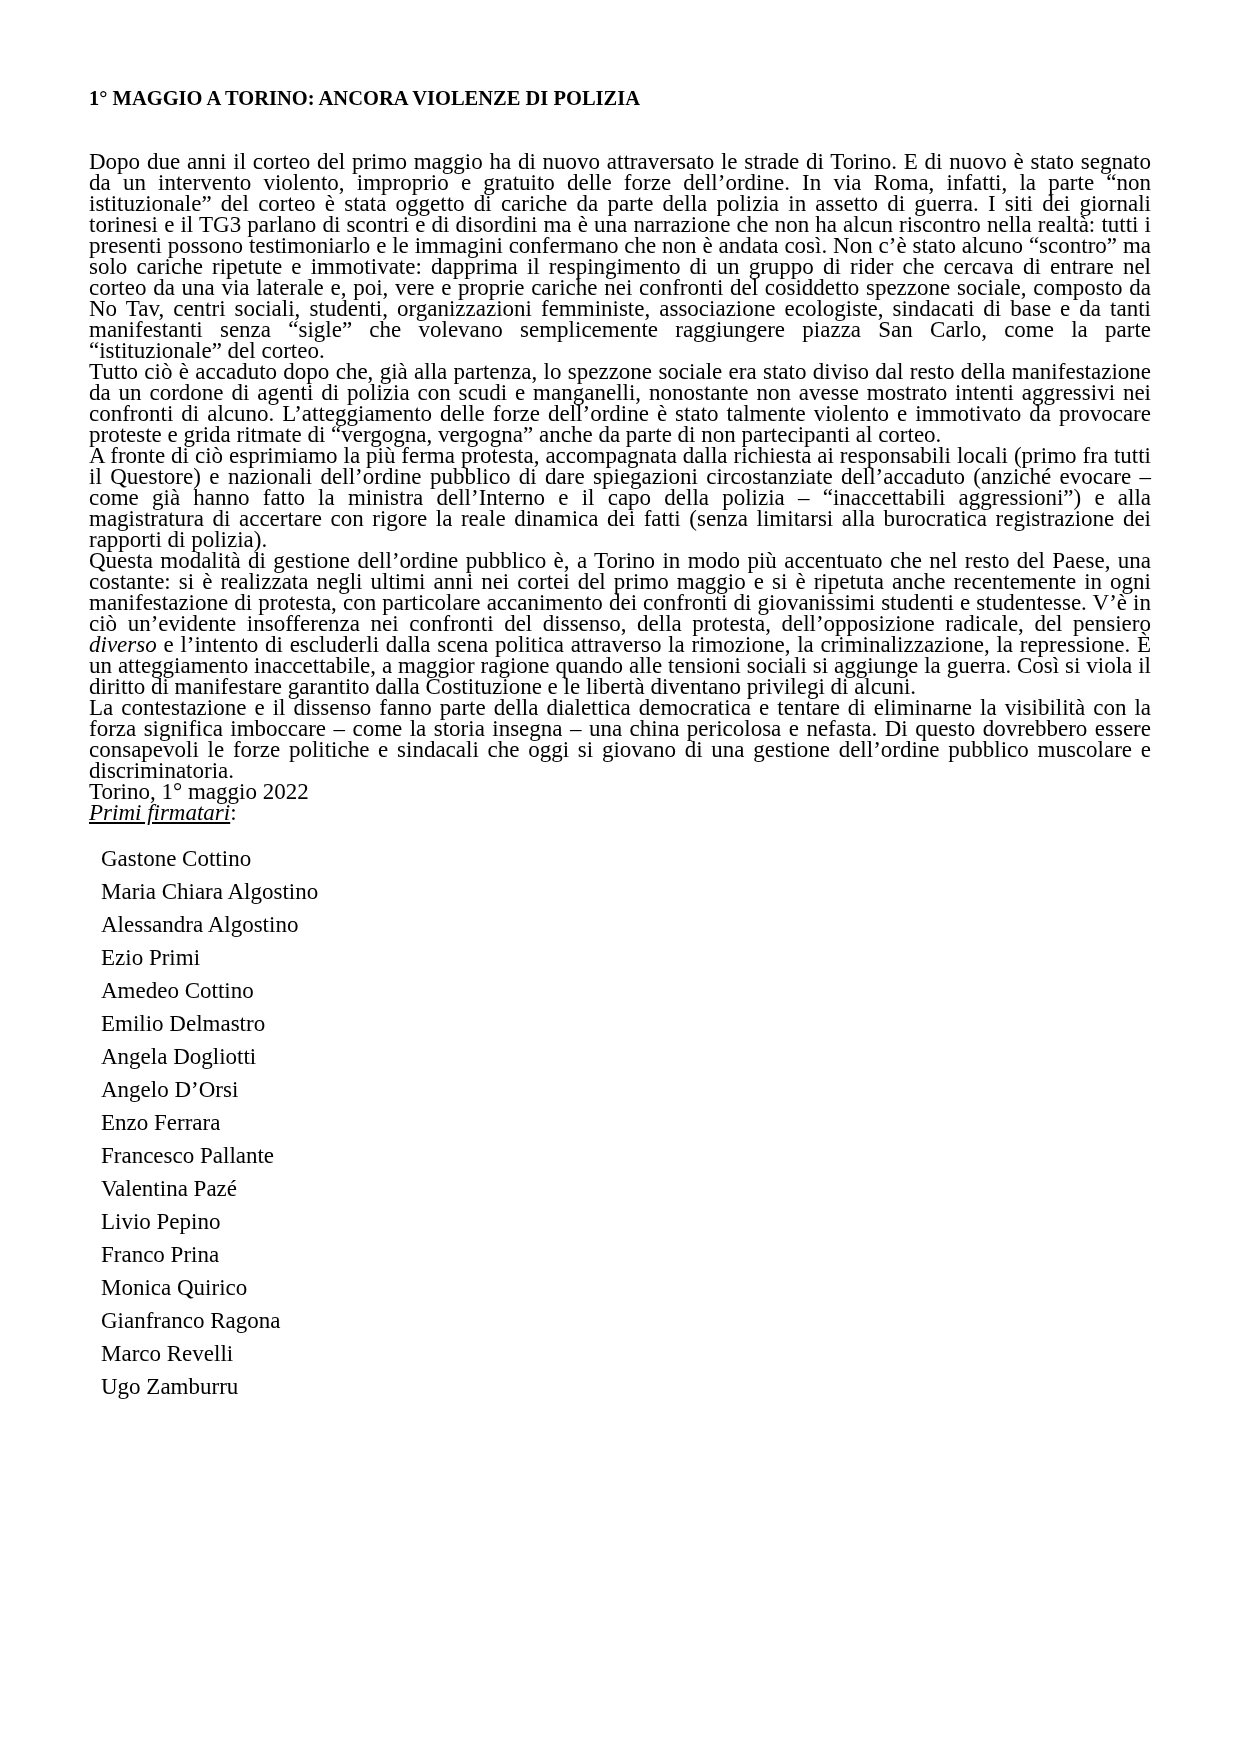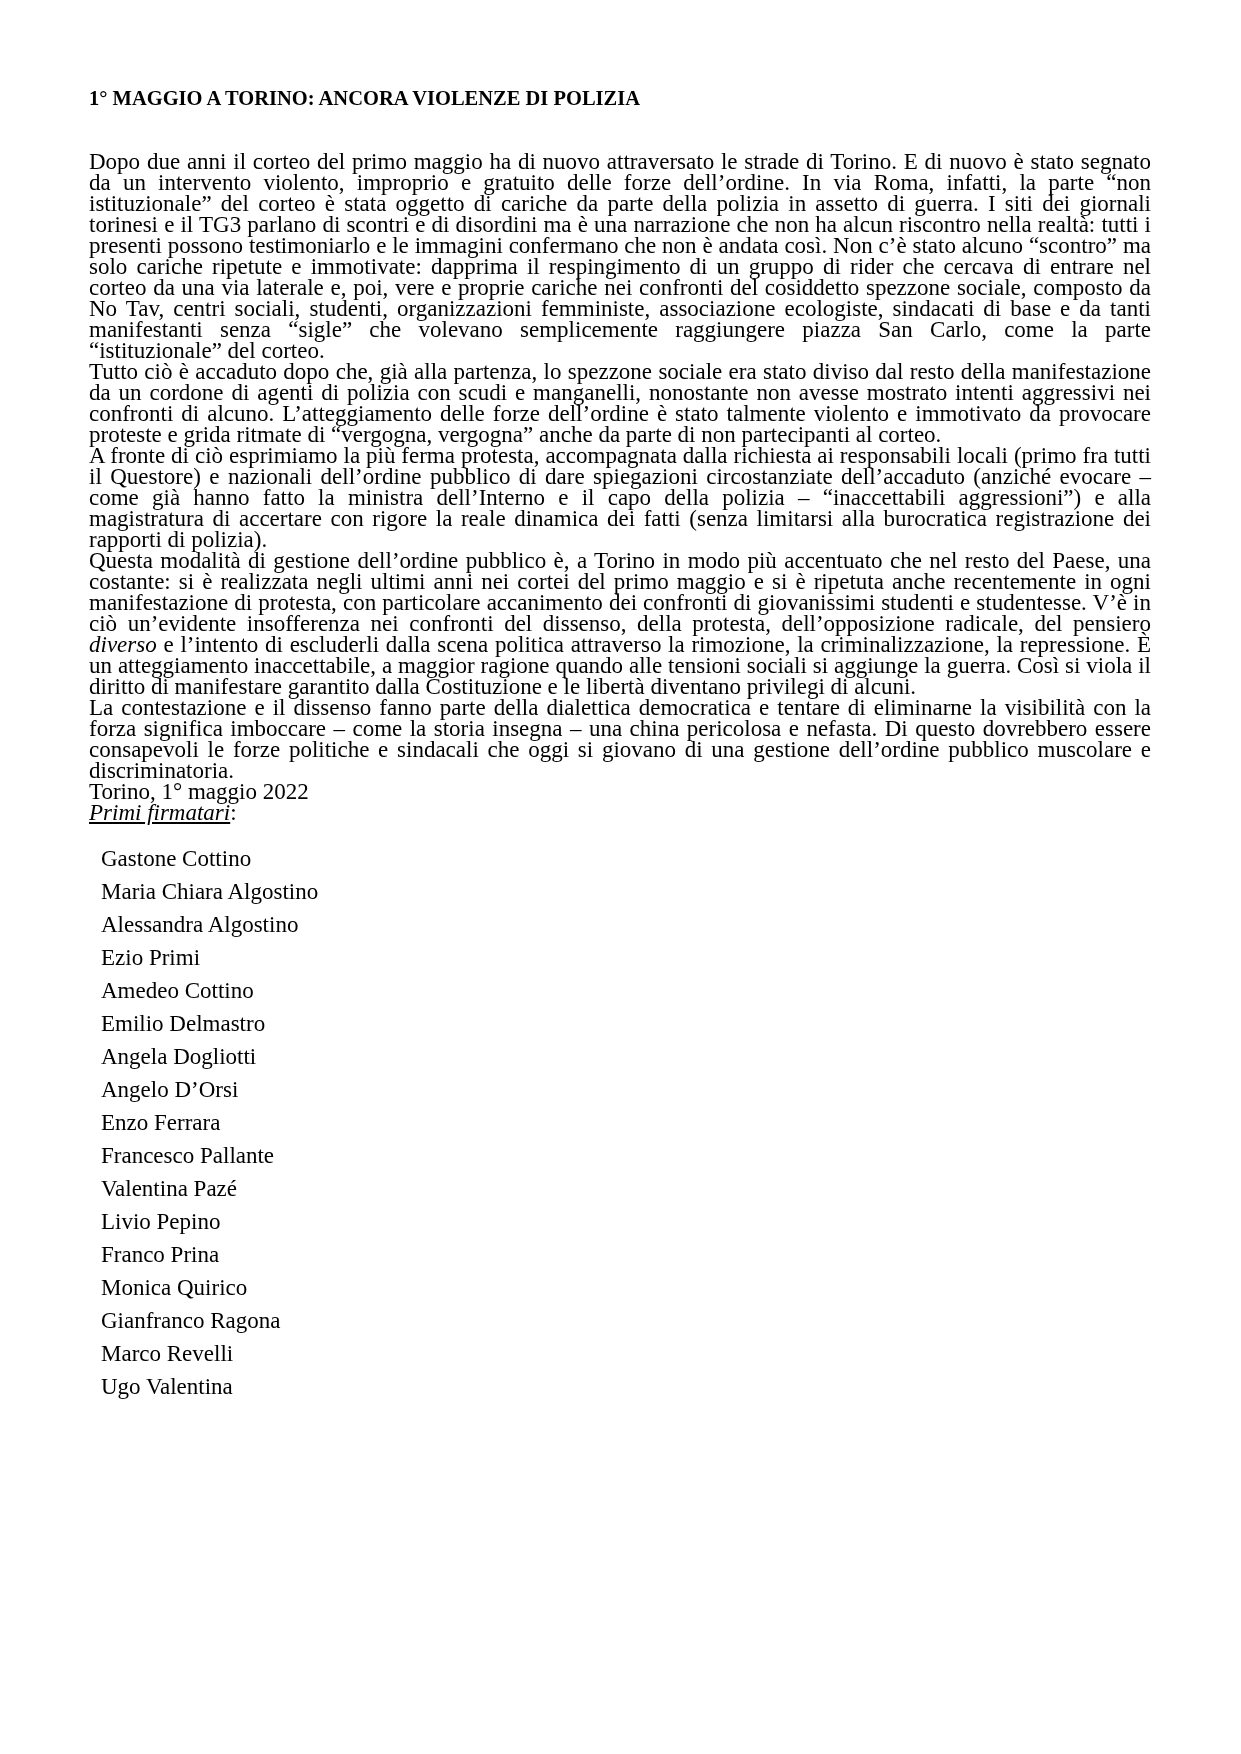--- a/index.html
+++ b/index.html
@@ -94,16 +94,16 @@
       <li>Angela Dogliotti</li>
       <li>Angelo D’Orsi</li>
       <li>Enzo Ferrara</li>
       <li>Francesco Pallante</li>
       <li>Valentina Pazé</li>
       <li>Livio Pepino</li>
       <li>Franco Prina</li>
       <li>Monica Quirico</li>
       <li>Gianfranco Ragona</li>
       <li>Marco Revelli</li>
-      <li>Ugo Valentina</li>
+      <li>Ugo Zamburru</li>
     </ul>
   </div>
 </div>
 
 </body></html>

